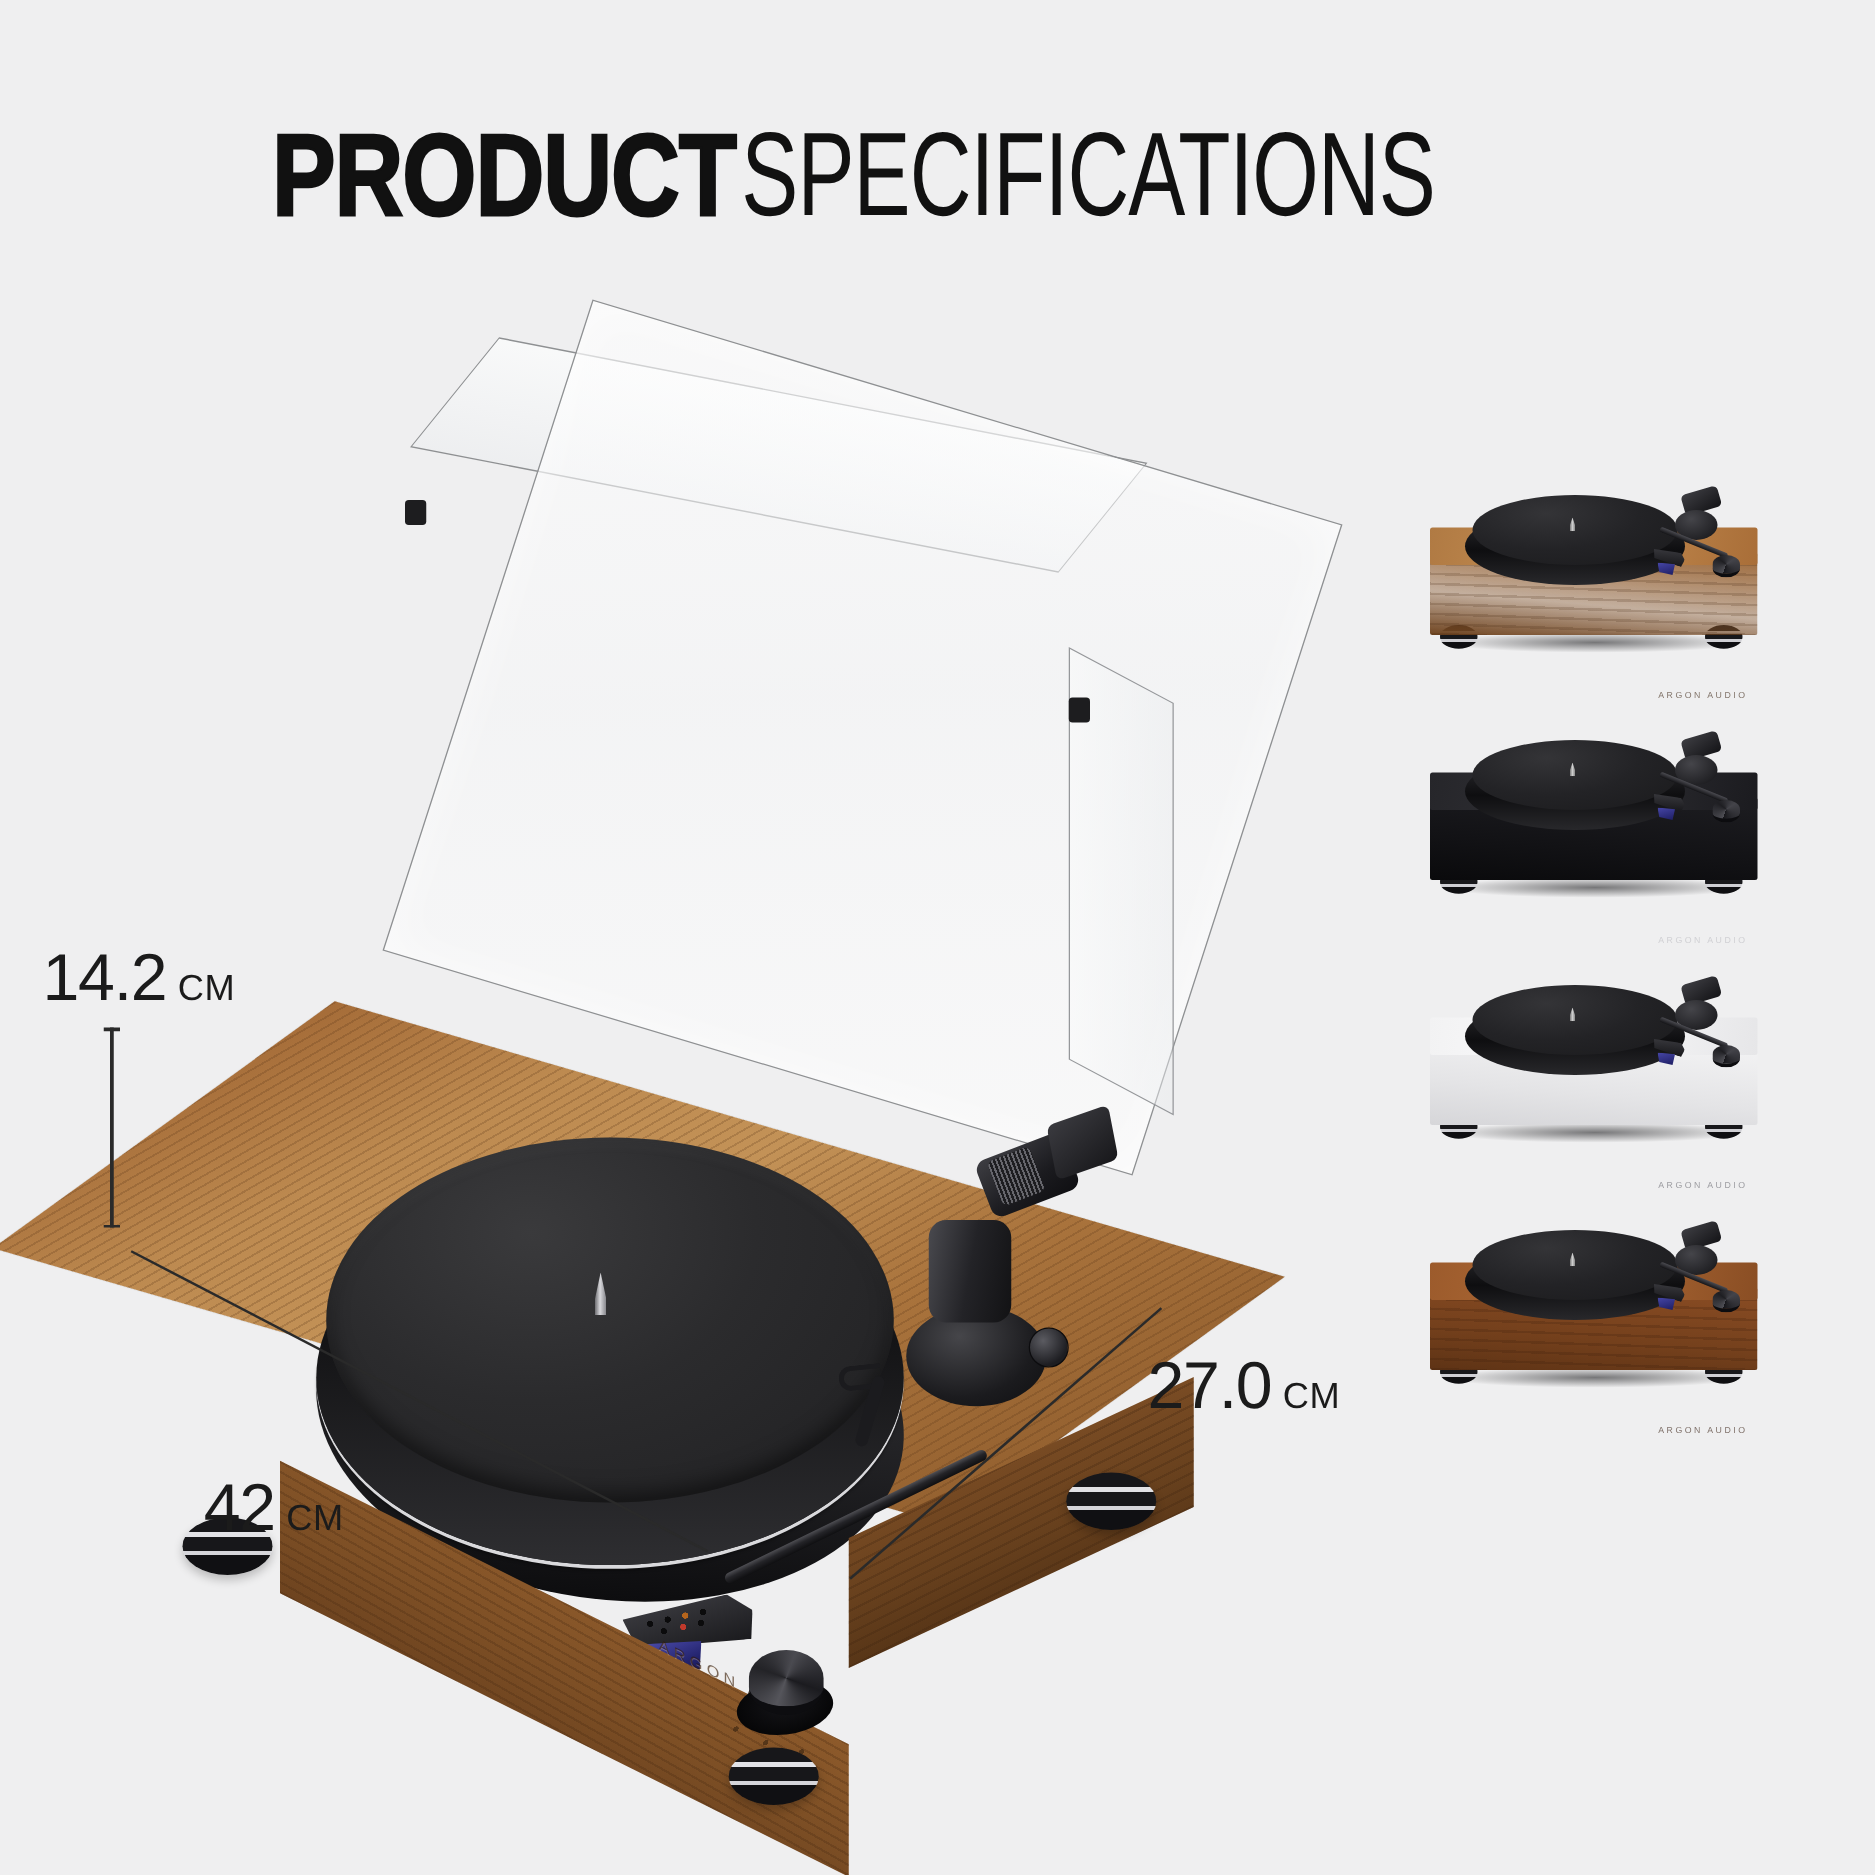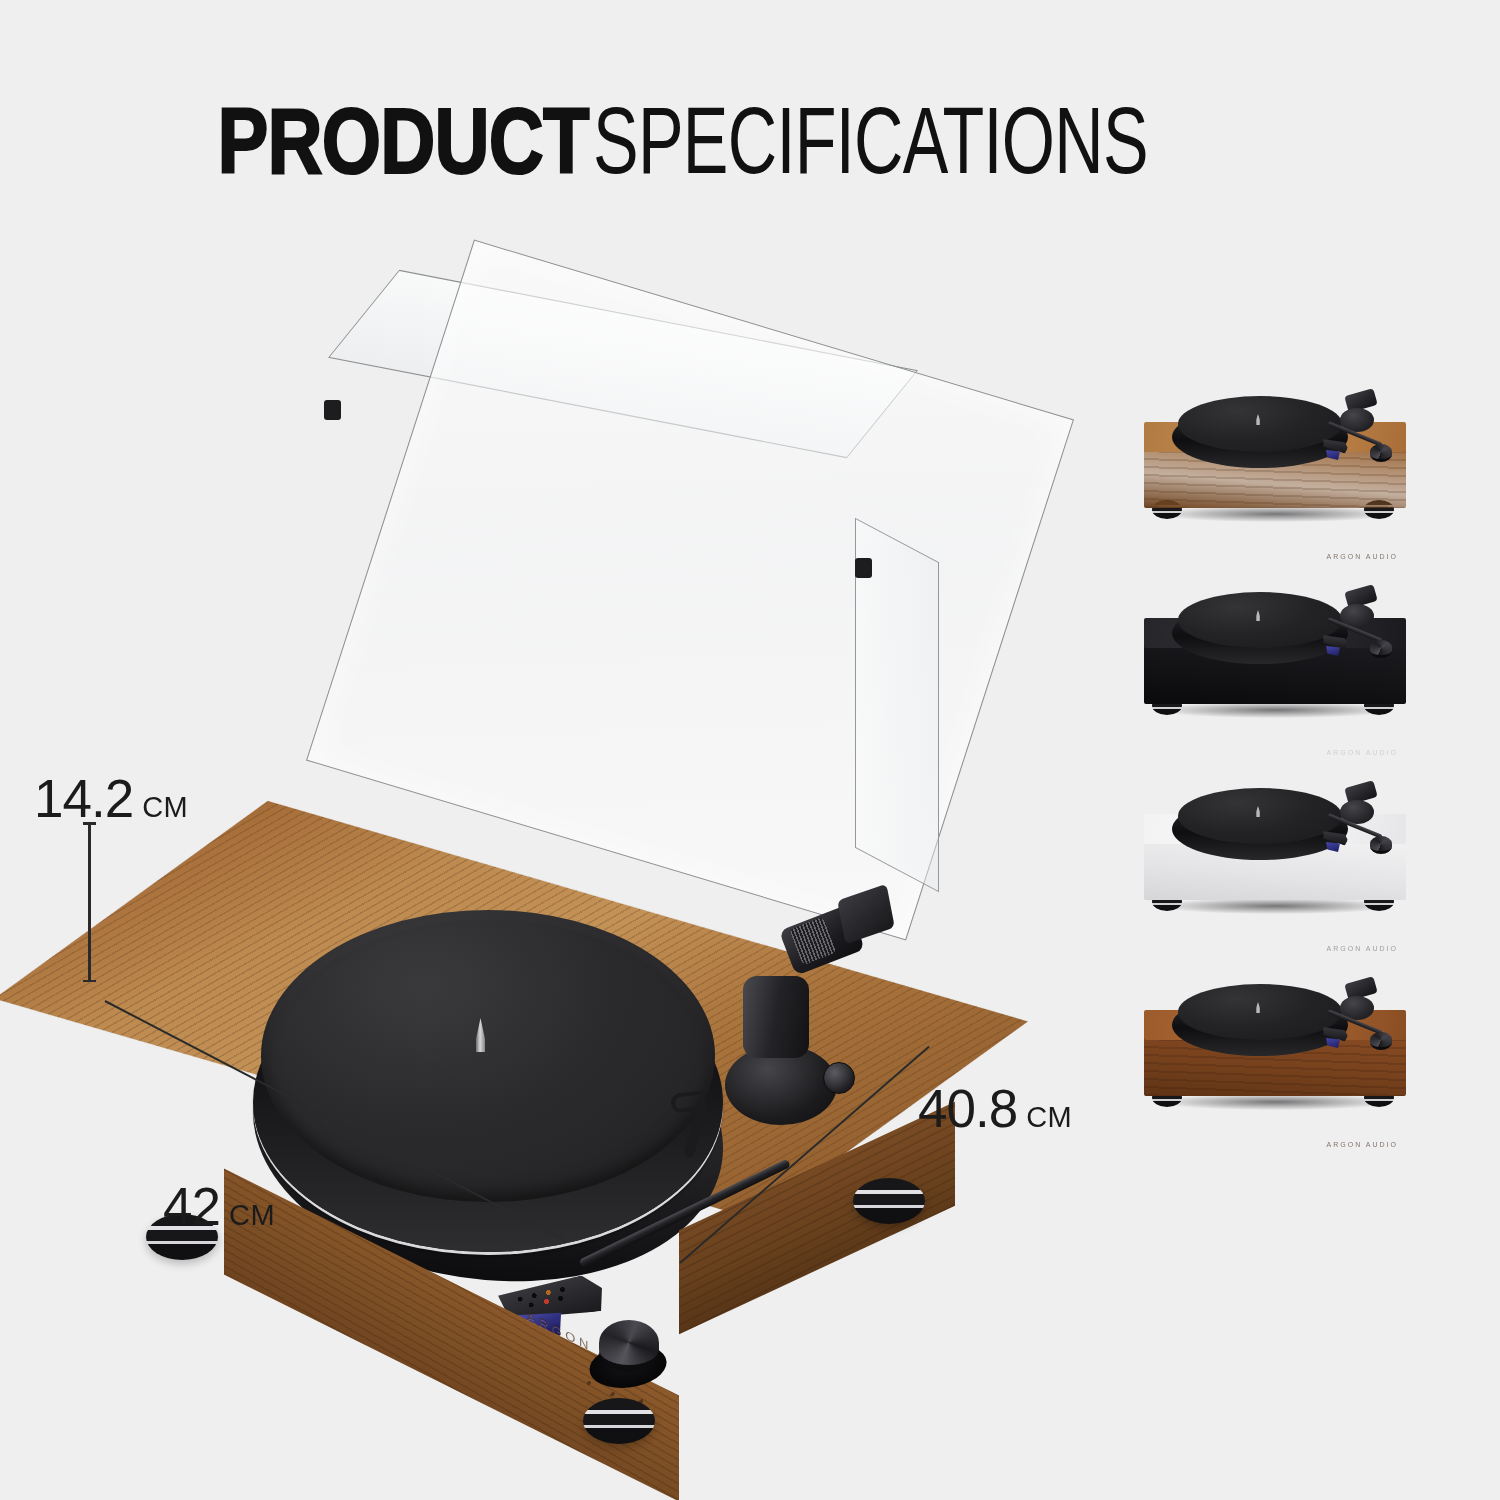--- a/index.html
+++ b/index.html
@@ -27,21 +27,21 @@
     font-family:"Liberation Sans Narrow","Liberation Sans",sans-serif;
     font-weight:400; font-size:95px; letter-spacing:-1px;
     transform:scaleX(.72); display:inline-block; transform-origin:left center;
     margin-left:4px;
   }
 
   
   .dim { position:absolute; color:#1b1b1b; white-space:nowrap; }
   .dim .num { font-size:53px; font-weight:400; letter-spacing:-1px; }
   .dim .unit { font-size:29px; font-weight:400; margin-left:9px; letter-spacing:.5px; }
-  #dim-h { top:768px; left:34px; }
+  #dim-h { top:752px; left:34px; }
   #dim-w { top:1176px; left:163px;text-align:center; }
   #dim-d { top:1078px; left:918px; }
 
   .leader { position:absolute; background:#2a2a2a; }
   #leader-h { left:88px; top:822px; width:2.5px; height:160px; }
   #leader-h:before,#leader-h:after{
     content:""; position:absolute; left:-5px; width:13px; height:2.5px; background:#2a2a2a;
   }
   #leader-h:before{ top:0; } #leader-h:after{ bottom:0; }
   #leader-w { left:105px; top:1000px; width:520px; height:1.8px;
@@ -363,21 +363,21 @@
 <div class="leader" id="leader-w"></div>
 <div class="leader" id="leader-d"></div>
 
 <div class="dim" id="dim-h">
   <span class="num">14.2</span><span class="unit">CM</span>
 </div>
 <div class="dim" id="dim-w">
   <span class="num">42</span><span class="unit">CM</span>
 </div>
 <div class="dim" id="dim-d">
-  <span class="num">40.8</span><span class="unit">CM</span>
+  <span class="num">27.0</span><span class="unit">CM</span>
 </div>
 
 <div id="variants">
   <div class="variant fin-walnut">
     <div class="v-shadow"></div>
     <div class="v-foot v-foot-l"></div>
     <div class="v-foot v-foot-r"></div>
     <div class="v-body"></div>
     <div class="v-top"></div>
     <div class="v-plat-rim"></div>

